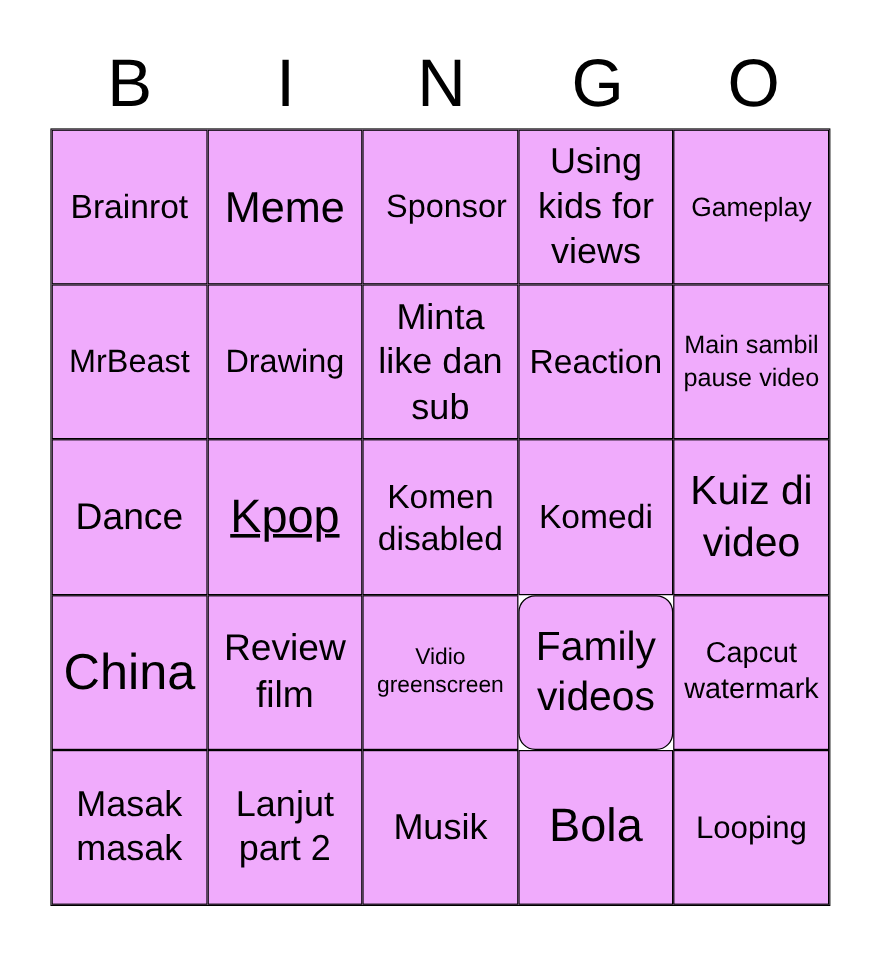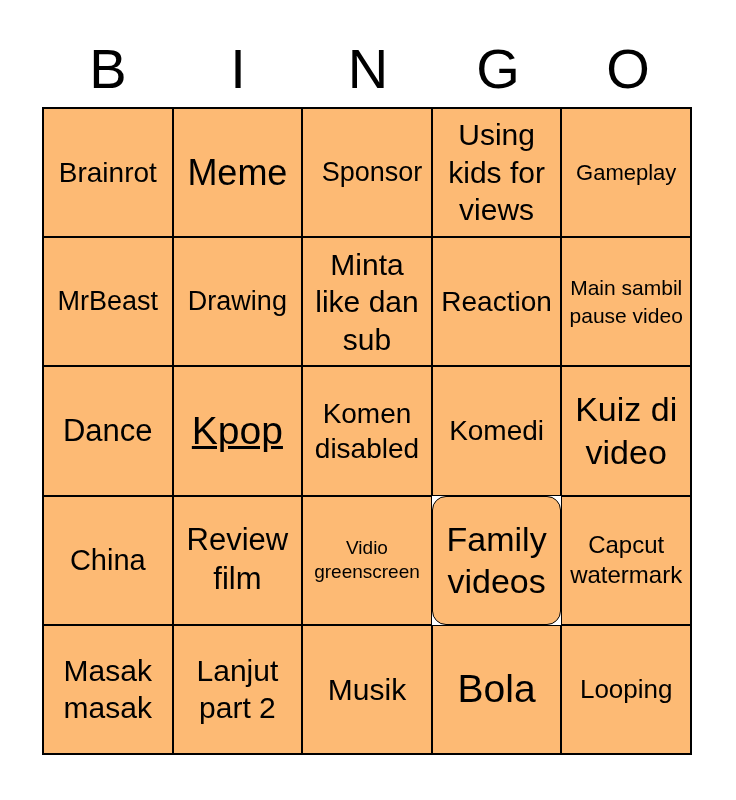--- a/index.html
+++ b/index.html
@@ -48,40 +48,40 @@
   .cell {
     border: 1px solid #000000;
     box-sizing: border-box;
     display: flex;
     align-items: center;
     justify-content: center;
     text-align: center;
     padding: 2px 6px;
     line-height: 1.25;
     overflow: hidden;
-    background: #fdba74;
+    background: #f0abfc;
     cursor: pointer;
   }
   
   .c0  { font-size: 28px; }  
   .c1  { font-size: 36px; }  
   .c2  { font-size: 27px; padding-left: 16px; }  
   .c3  { font-size: 30px; }  
   .c4  { font-size: 22px; }  
   .c5  { font-size: 27px; }  
   .c6  { font-size: 27px; }  
   .c7  { font-size: 30px; }  
   .c8  { font-size: 28px; }  
   .c9  { font-size: 21px; line-height: 1.3; }  
   .c10 { font-size: 31px; }  
   .c11 { font-size: 39px; text-decoration: underline; }  
   .c12 { font-size: 28px; }  
   .c13 { font-size: 28px; }  
   .c14 { font-size: 34px; }  
-  .c15 { font-size: 29px; }  
+  .c15 { font-size: 42px; }  
   .c16 { font-size: 31px; }  
   .c17 { font-size: 19px; }  
   .c18 { font-size: 34px; border-radius: 14px; }  
   .c19 { font-size: 24px; }  
   .c20 { font-size: 30px; }  
   .c21 { font-size: 30px; }  
   .c22 { font-size: 30px; }  
   .c23 { font-size: 39px; }  
   .c24 { font-size: 26px; }  
 </style>

